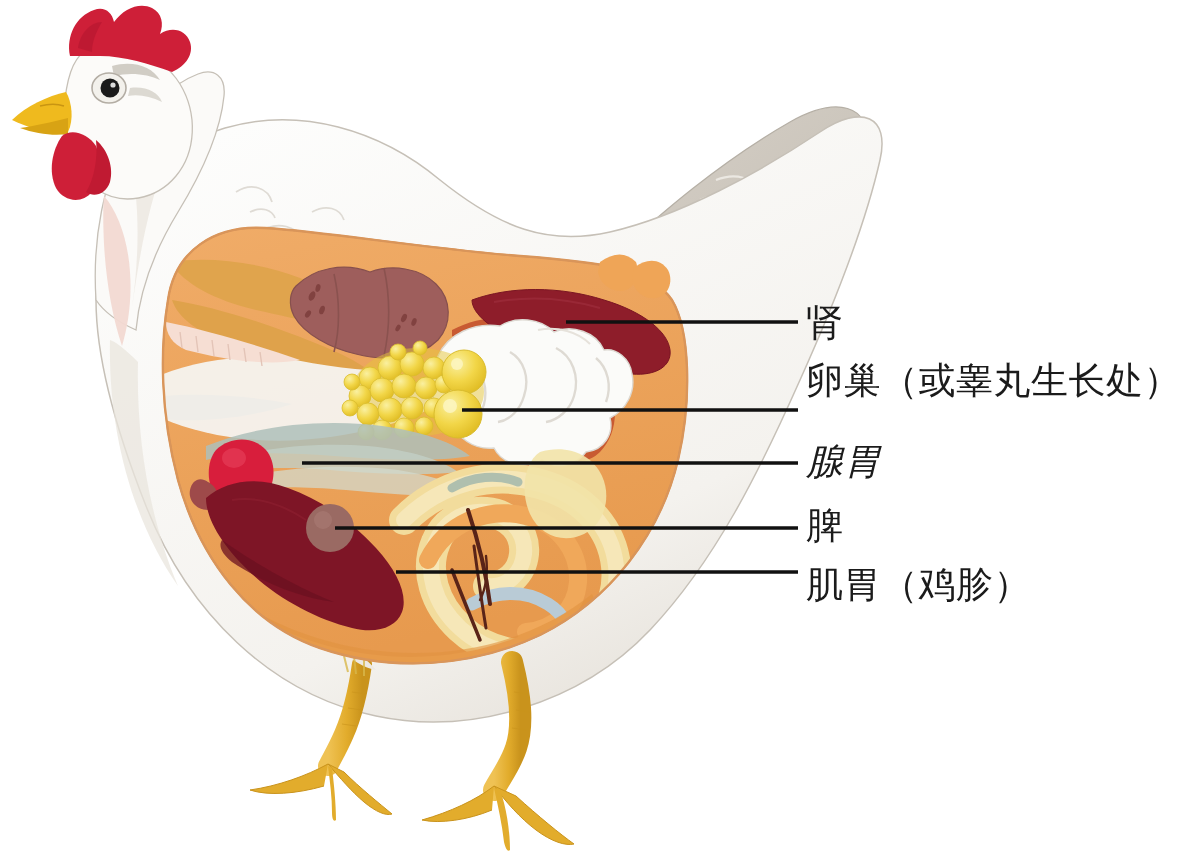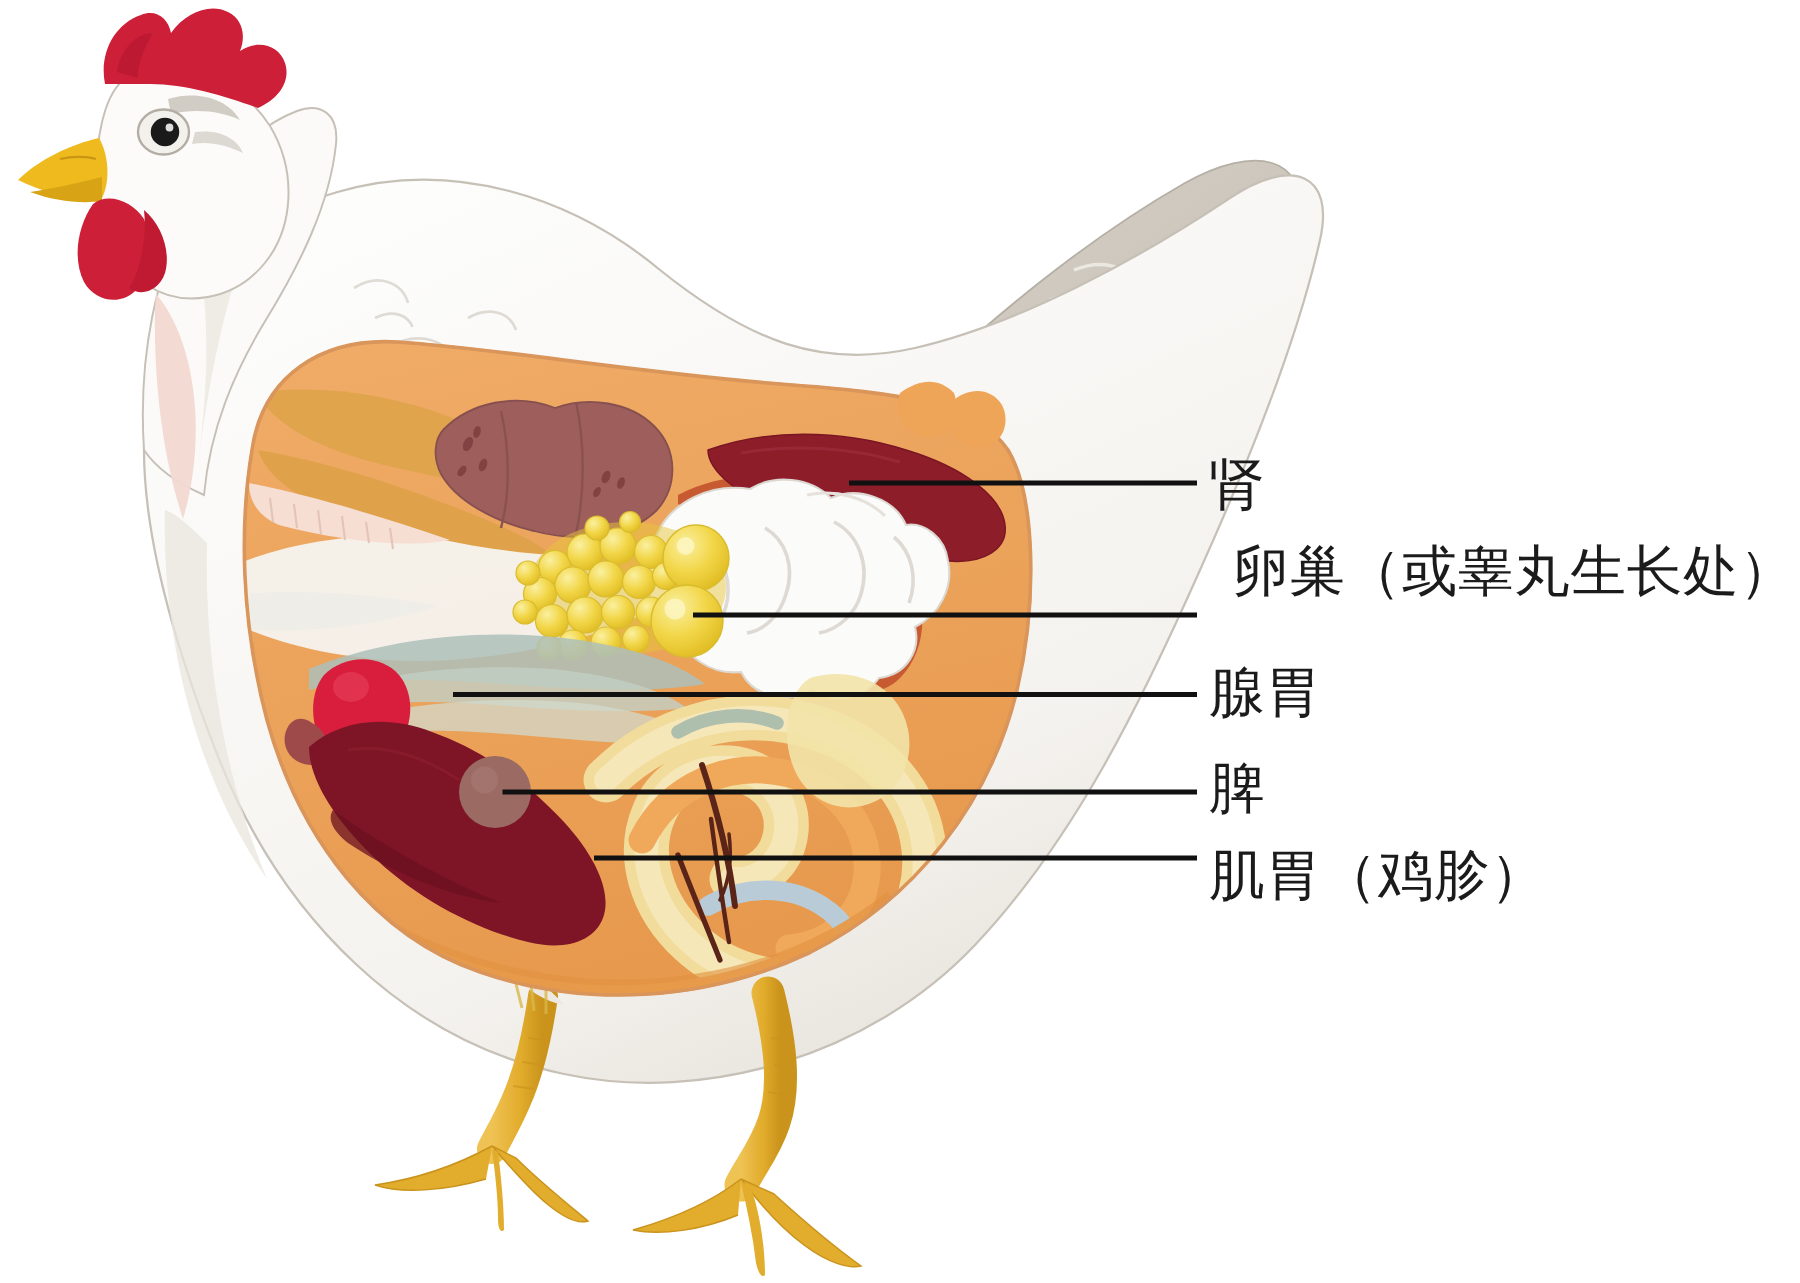--- a/index.html
+++ b/index.html
@@ -392,18 +392,18 @@
         <line x1="566" y1="322" x2="798" y2="322"></line>
         <line x1="462" y1="410" x2="798" y2="410"></line>
         <line x1="302" y1="463" x2="798" y2="463"></line>
         <line x1="335" y1="528" x2="798" y2="528"></line>
         <line x1="396" y1="572" x2="798" y2="572"></line>
       </g>
   </svg>
 
   <div class="label-layer" id="label-layer">
       <div class="organ-label" style="left: 806px; top: 304px;">肾</div>
-      <div class="organ-label" style="left: 806px; top: 362px; margin-left: 16px;">卵巢（或睾丸生长处）</div>
-      <div class="organ-label" style="left: 806px; top: 443px;">腺胃</div>
+      <div class="organ-label" style="left: 806px; top: 362px;">卵巢（或睾丸生长处）</div>
+      <div class="organ-label" style="left: 806px; top: 443px; font-style: italic;">腺胃</div>
       <div class="organ-label" style="left: 806px; top: 507px;">脾</div>
       <div class="organ-label" style="left: 806px; top: 566px; font-family: Liberation Serif, serif;">肌胃（鸡胗）</div>
     </div>
 </div>
 
 </body></html>

